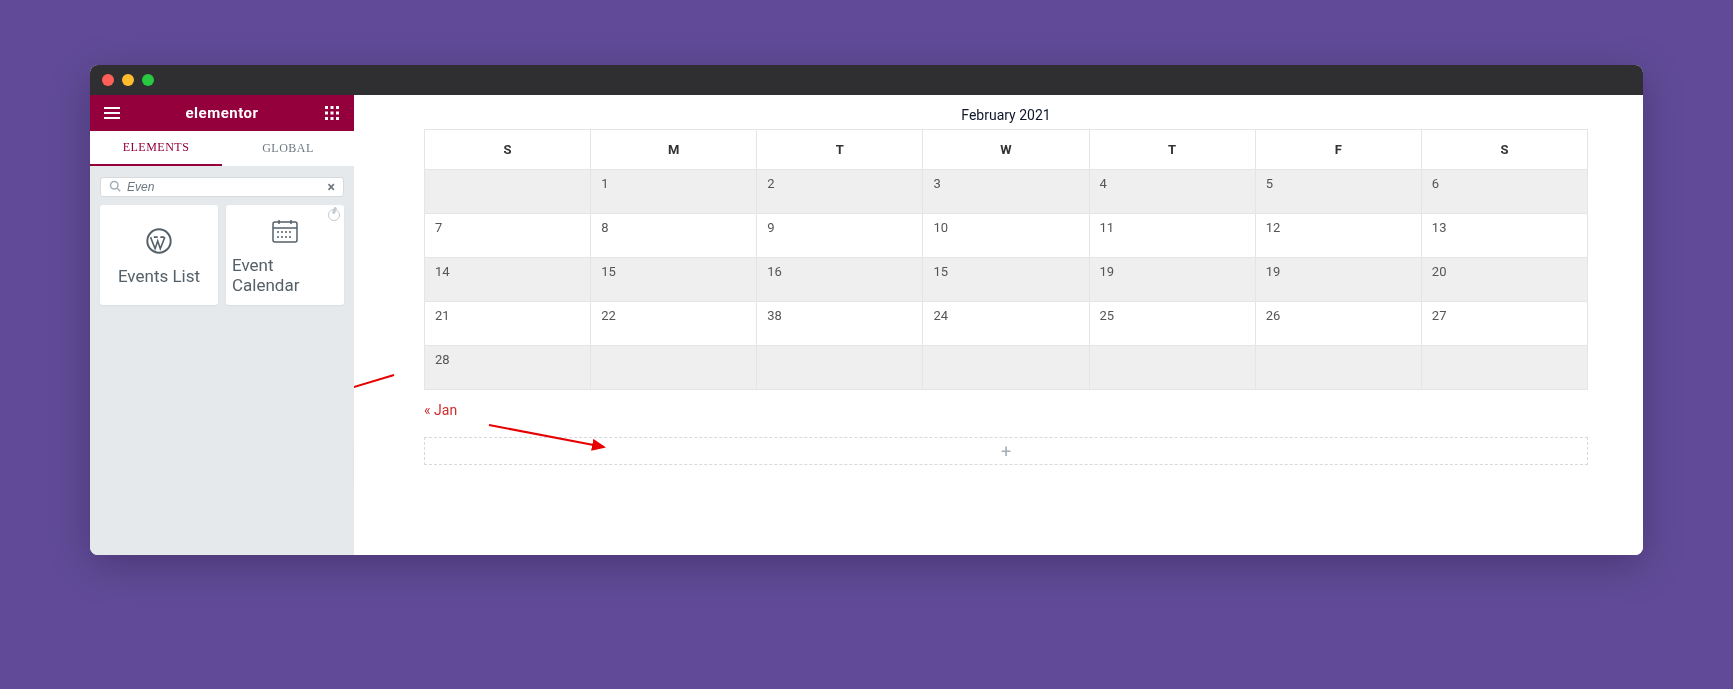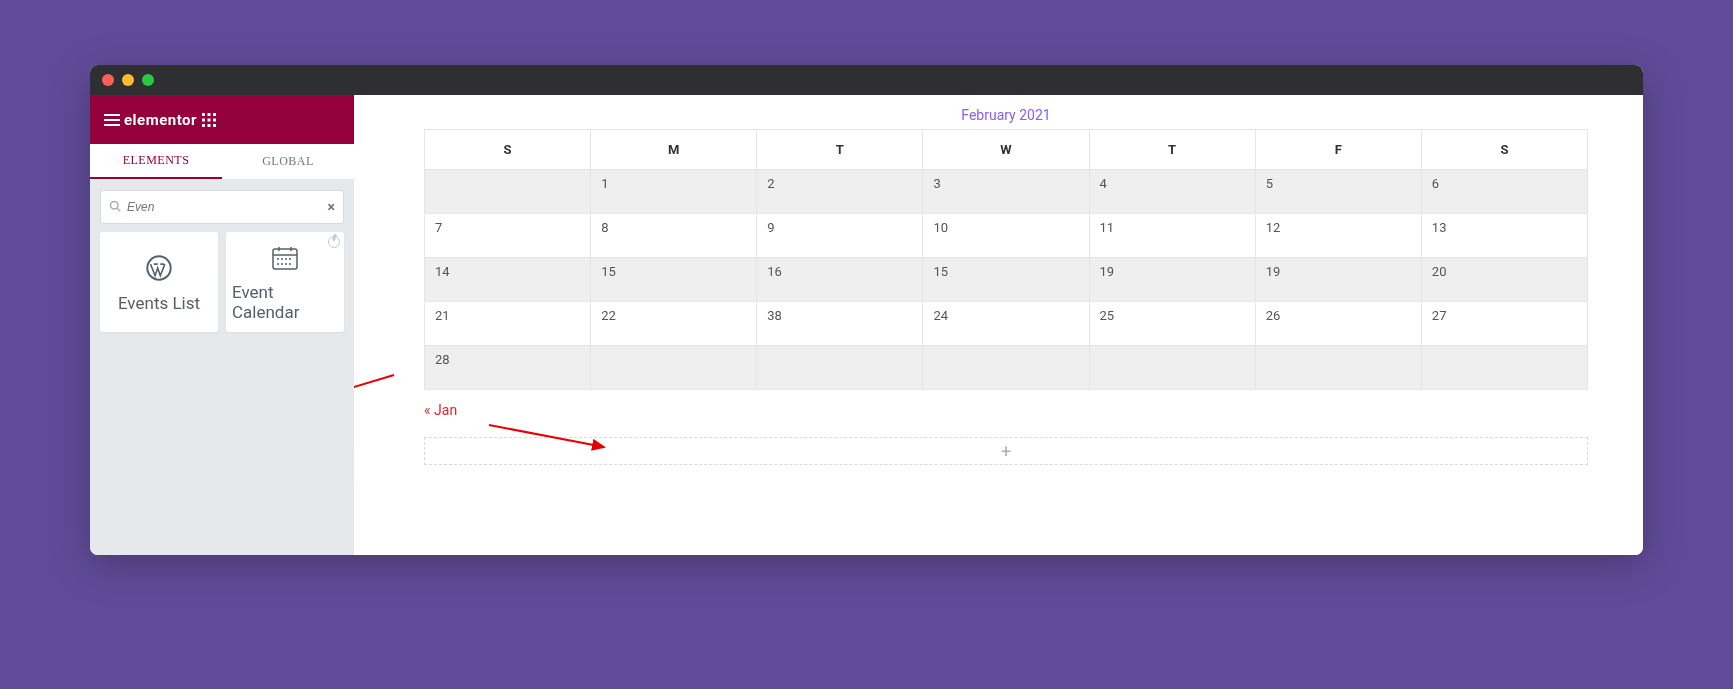--- a/index.html
+++ b/index.html
@@ -42,23 +42,24 @@
 .sidebar {
   width: 264px;
   background: #e6e9ec;
   display: flex;
   flex-direction: column;
   position: relative;
 }
 .side-header {
   background: #93003c;
   color: #fff;
-  height: 49px;
+  height: 36px;
   display: flex;
   align-items: center;
+  justify-content: space-between;
   padding: 0 10px;
 }
 .side-header .hamburger, .side-header .grid-btn {
   width: 24px; height: 24px;
   display: flex; align-items: center; justify-content: center;
   cursor: pointer;
 }
 .side-header .brand { font-weight: 700; font-size: 15px; letter-spacing: .5px; }
 
 .tabs {
@@ -82,21 +83,21 @@
 }
 
 .search-box {
   margin: 10px 10px 8px;
   background: #fff;
   border: 1px solid #d5dadf;
   border-radius: 3px;
   height: 16px;
   display: flex;
   align-items: center;
-  padding: 16px 8px;
+  padding: 9px 8px;
 }
 .search-box .search-icon { color: #a4afb7; font-size: 12px; margin-right: 6px; }
 .search-box input {
   flex: 1;
   border: none;
   outline: none;
   font-size: 12px;
   font-style: italic;
   color: #6d7882;
   background: transparent;
@@ -155,21 +156,21 @@
 .preview {
   flex: 1;
   background: #fff;
   overflow: auto;
   padding: 12px 55px 20px 70px;
   position: relative;
 }
 .cal-title {
   text-align: center;
   font-size: 14px;
-  color: #8b5cf6;
+  color: #0f172a;
   margin-bottom: 6px;
 }
 table.calendar {
   width: 100%;
   border-collapse: collapse;
   table-layout: fixed;
 }
 .calendar th, .calendar td {
   border: 1px solid #e3e5e8;
   height: 44px;

